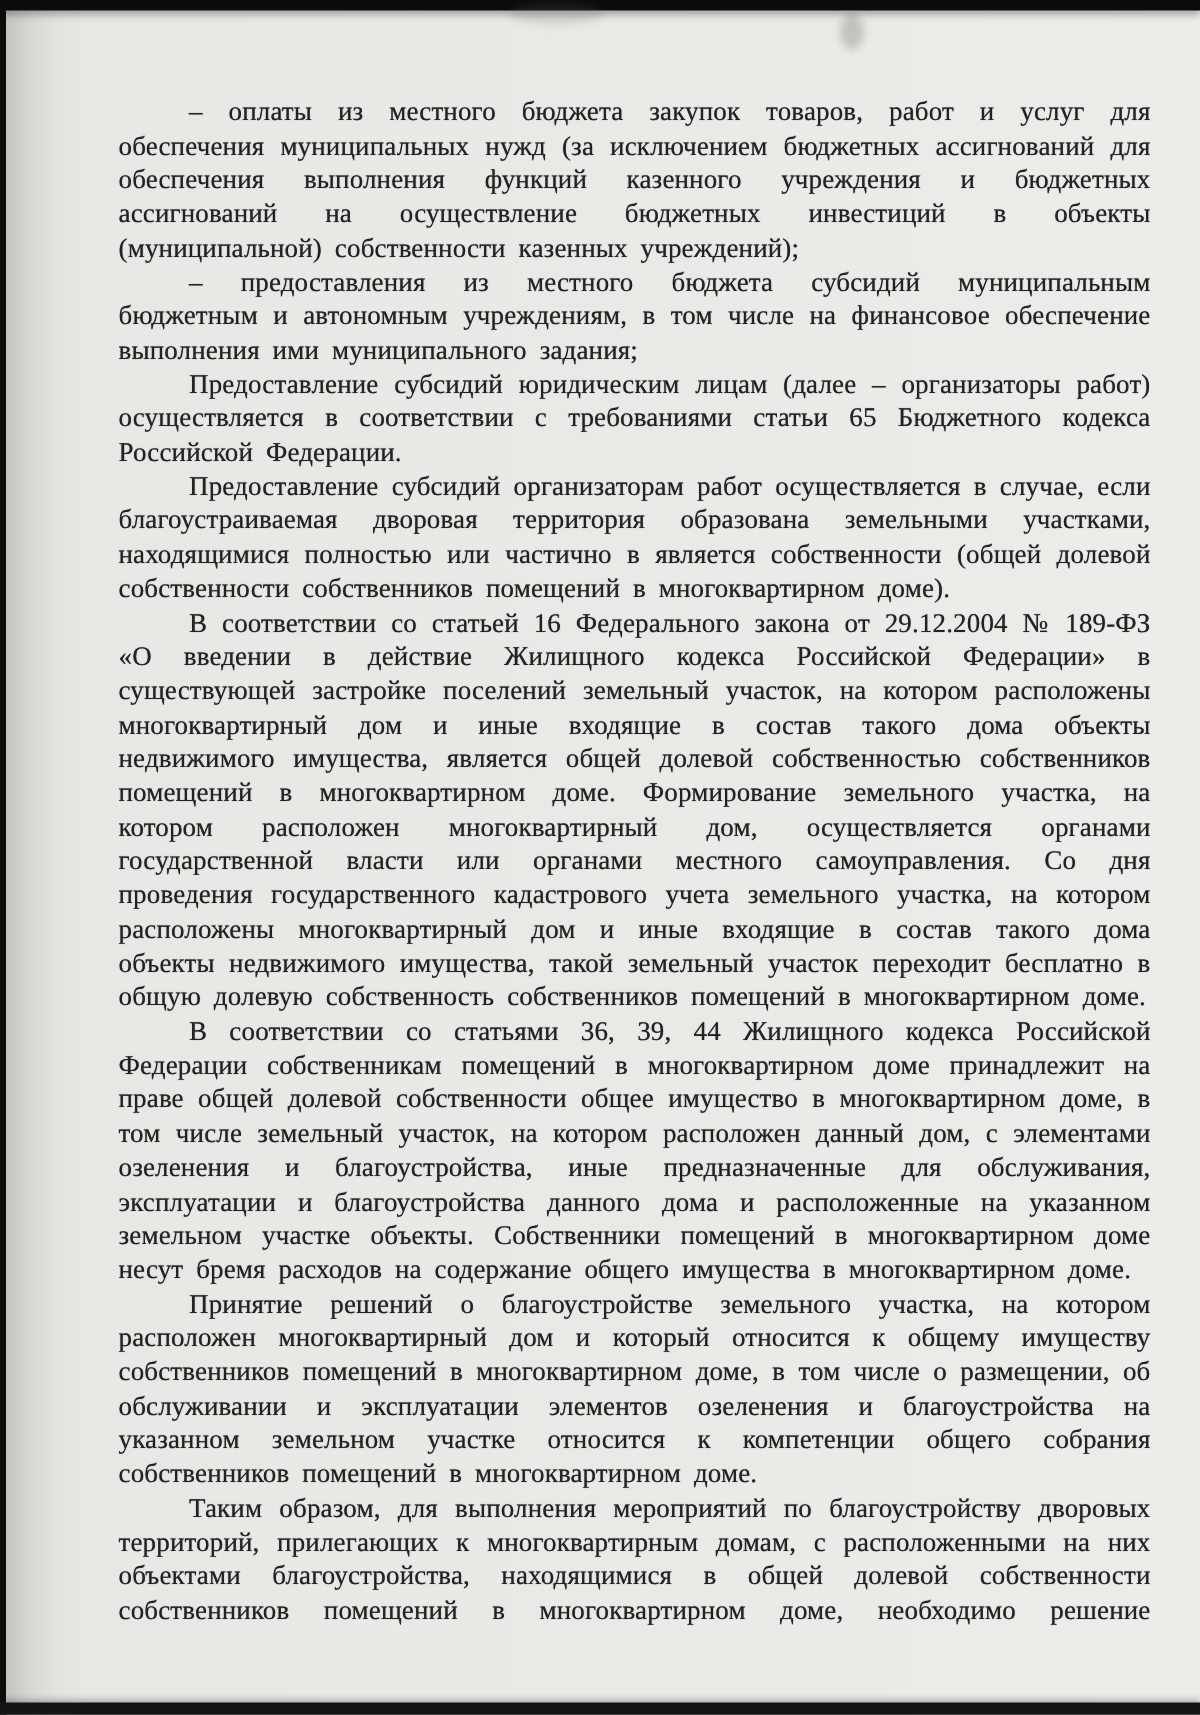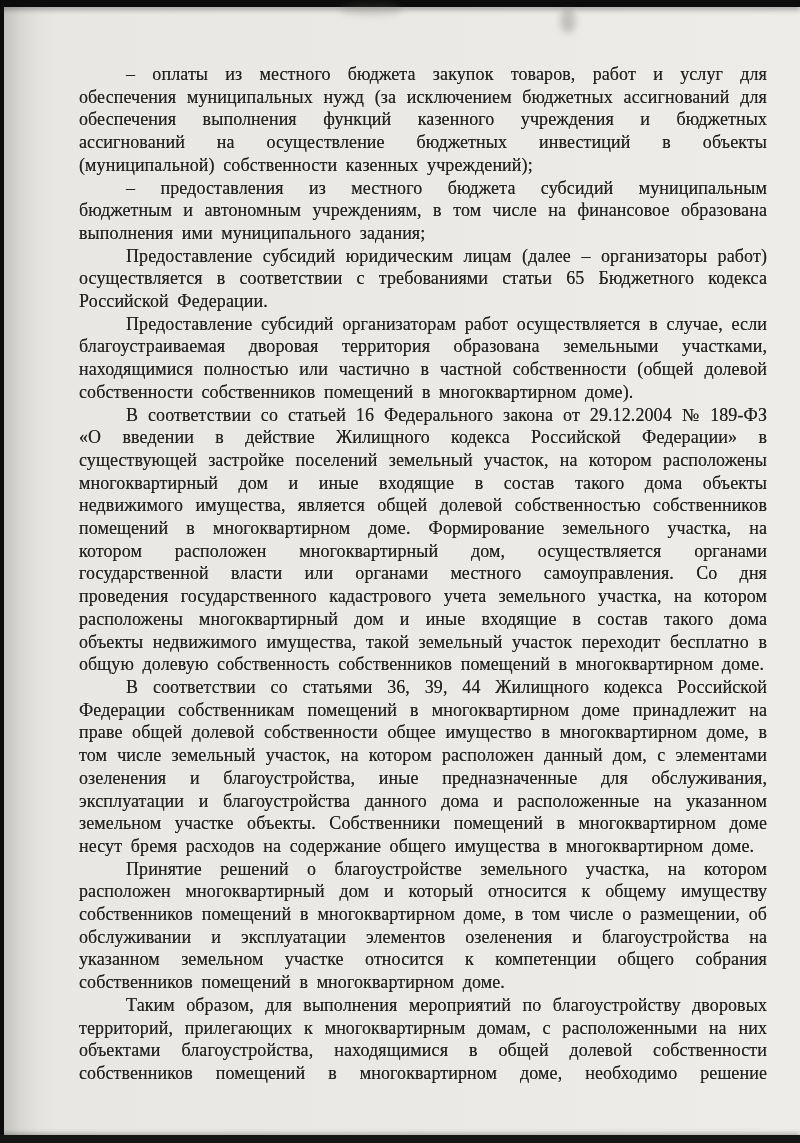--- a/index.html
+++ b/index.html
@@ -72,21 +72,21 @@
 
 <div class="page">
   <div class="scan-edge-top"></div>
   <div class="scan-edge-left"></div>
   <div class="scan-edge-bottom"></div>
   <div class="smudge smudge-1"></div>
   <div class="smudge smudge-2"></div>
 
   <div class="text-block">
     <p>– оплаты из местного бюджета закупок товаров, работ и услуг для обеспечения муниципальных нужд (за исключением бюджетных ассигнований для обеспечения выполнения функций казенного учреждения и бюджетных ассигнований на осуществление бюджетных инвестиций в объекты (муниципальной) собственности казенных учреждений);</p>
-    <p>– предоставления из местного бюджета субсидий муниципальным бюджетным и автономным учреждениям, в том числе на финансовое образована выполнения ими муниципального задания;</p>
+    <p>– предоставления из местного бюджета субсидий муниципальным бюджетным и автономным учреждениям, в том числе на финансовое обеспечение выполнения ими муниципального задания;</p>
     <p>Предоставление субсидий юридическим лицам (далее – организаторы работ) осуществляется в соответствии с требованиями статьи 65 Бюджетного кодекса Российской Федерации.</p>
-    <p>Предоставление субсидий организаторам работ осуществляется в случае, если благоустраиваемая дворовая территория образована земельными участками, находящимися полностью или частично в частной собственности (общей долевой собственности собственников помещений в многоквартирном доме).</p>
+    <p>Предоставление субсидий организаторам работ осуществляется в случае, если благоустраиваемая дворовая территория образована земельными участками, находящимися полностью или частично в является собственности (общей долевой собственности собственников помещений в многоквартирном доме).</p>
     <p>В соответствии со статьей 16 Федерального закона от 29.12.2004 № 189-ФЗ «О введении в действие Жилищного кодекса Российской Федерации» в существующей застройке поселений земельный участок, на котором расположены многоквартирный дом и иные входящие в состав такого дома объекты недвижимого имущества, является общей долевой собственностью собственников помещений в многоквартирном доме. Формирование земельного участка, на котором расположен многоквартирный дом, осуществляется органами государственной власти или органами местного самоуправления. Со дня проведения государственного кадастрового учета земельного участка, на котором расположены многоквартирный дом и иные входящие в состав такого дома объекты недвижимого имущества, такой земельный участок переходит бесплатно в общую долевую собственность собственников помещений в многоквартирном доме.</p>
     <p>В соответствии со статьями 36, 39, 44 Жилищного кодекса Российской Федерации собственникам помещений в многоквартирном доме принадлежит на праве общей долевой собственности общее имущество в многоквартирном доме, в том числе земельный участок, на котором расположен данный дом, с элементами озеленения и благоустройства, иные предназначенные для обслуживания, эксплуатации и благоустройства данного дома и расположенные на указанном земельном участке объекты. Собственники помещений в многоквартирном доме несут бремя расходов на содержание общего имущества в многоквартирном доме.</p>
     <p>Принятие решений о благоустройстве земельного участка, на котором расположен многоквартирный дом и который относится к общему имуществу собственников помещений в многоквартирном доме, в том числе о размещении, об обслуживании и эксплуатации элементов озеленения и благоустройства на указанном земельном участке относится к компетенции общего собрания собственников помещений в многоквартирном доме.</p>
     <p class="justify-last">Таким образом, для выполнения мероприятий по благоустройству дворовых территорий, прилегающих к многоквартирным домам, с расположенными на них объектами благоустройства, находящимися в общей долевой собственности собственников помещений в многоквартирном доме, необходимо решение</p>
   </div>
 </div>
 
 </body></html>

